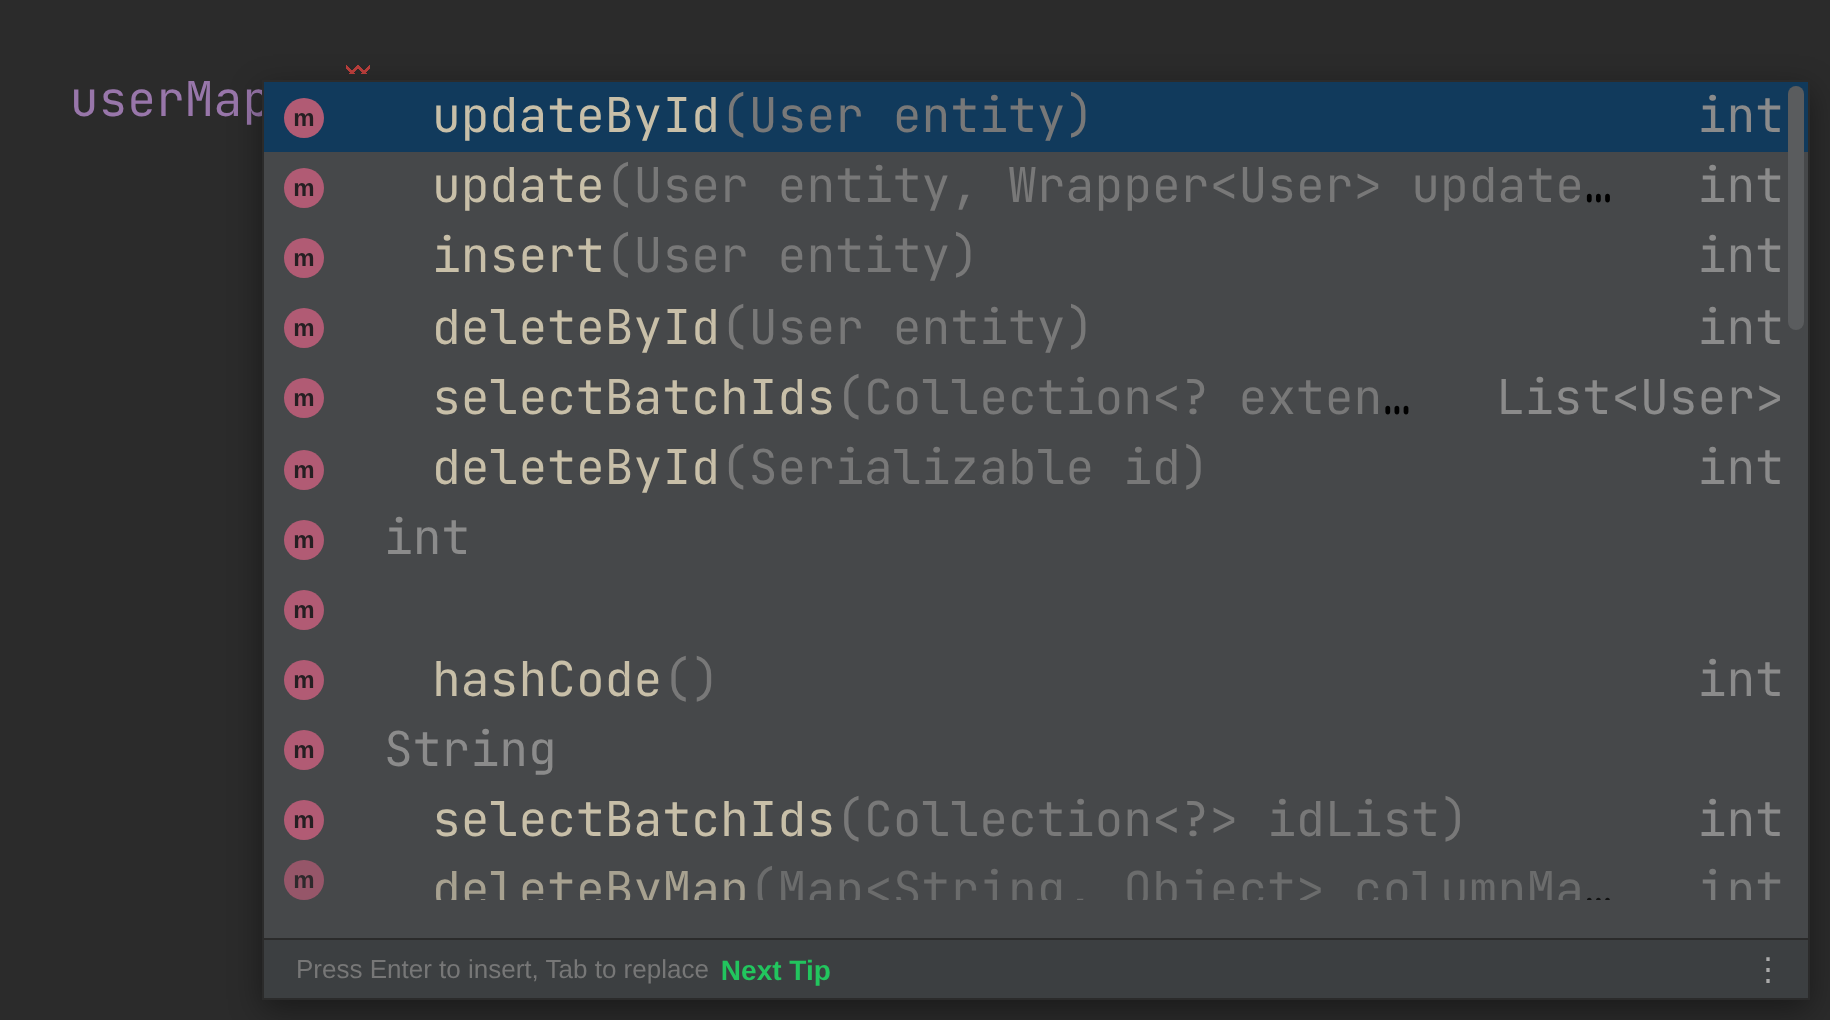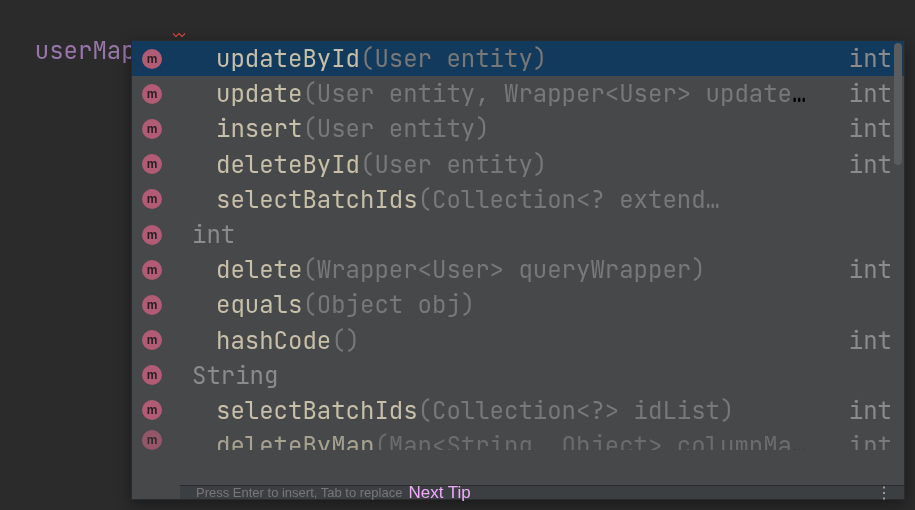--- a/index.html
+++ b/index.html
@@ -106,39 +106,39 @@
     border-radius: 4px;
   }
   .item.cutoff {
     opacity: 0.75;
     height: 22px;
     overflow: hidden;
     align-items: flex-start;
     padding-top: 2px;
   }
   .footer {
-    height: 14px;
+    height: 30px;
     background: #3c3f41;
     border-top: 1px solid #2b2b2b;
     display: flex;
     align-items: center;
     padding: 0 8px 0 16px;
     gap: 6px;
-    margin-left: 48px;
   }
   .footer-text {
     font-size: 13px;
     color: #777777;
     font-family: "Segoe UI", Arial, sans-serif;
   }
   .footer-link {
-    font-size: 17px;
-    color: #f0abfc;
+    font-size: 14px;
+    color: #22c55e;
     font-family: "Segoe UI", Arial, sans-serif;
     cursor: pointer;
+    font-weight: bold;
   }
   .footer-spacer { flex: 1; }
   .more-icon {
     color: #aaaaaa;
     font-size: 16px;
     cursor: pointer;
     padding: 0 4px;
   }
 </style>
 </head>
@@ -182,42 +182,42 @@
         </span>
       <span class="sig"><span class="name">deleteById</span><span class="params">(User entity)</span></span>
       <span class="return-type">int</span>
     </div>
 
     <div class="item">
       <span class="icon-badge">
           <span>m</span>
         </span>
       <span class="sig"><span class="name">selectBatchIds</span><span class="params">(Collection&lt;? extend…</span></span>
-    </div>
-
-    <div class="item">
-      <span class="icon-badge">
-          <span>m</span>
-        </span>
-      <span class="return-type">int</span>
-    </div>
-
-    <div class="item">
-      <span class="icon-badge">
-          <span>m</span>
-        </span>
-      <span class="sig"><span class="name">delete</span><span class="params">(Wrapper&lt;User&gt; queryWrapper)</span></span>
-      <span class="return-type">int</span>
-    </div>
-
-    <div class="item">
-      <span class="icon-badge">
-          <span>m</span>
-        </span>
-      <span class="sig"><span class="name">equals</span><span class="params">(Object obj)</span></span>
+      <span class="return-type">List&lt;User&gt;</span>
+    </div>
+
+    <div class="item">
+      <span class="icon-badge">
+          <span>m</span>
+        </span>
+      <span class="sig"><span class="name">deleteById</span><span class="params">(Serializable id)</span></span>
+      <span class="return-type">int</span>
+    </div>
+
+    <div class="item">
+      <span class="icon-badge">
+          <span>m</span>
+        </span>
+      <span class="return-type">int</span>
+    </div>
+
+    <div class="item">
+      <span class="icon-badge">
+          <span>m</span>
+        </span>
     </div>
 
     <div class="item">
       <span class="icon-badge">
           <span>m</span>
         </span>
       <span class="sig"><span class="name">hashCode</span><span class="params">()</span></span>
       <span class="return-type">int</span>
     </div>
 

